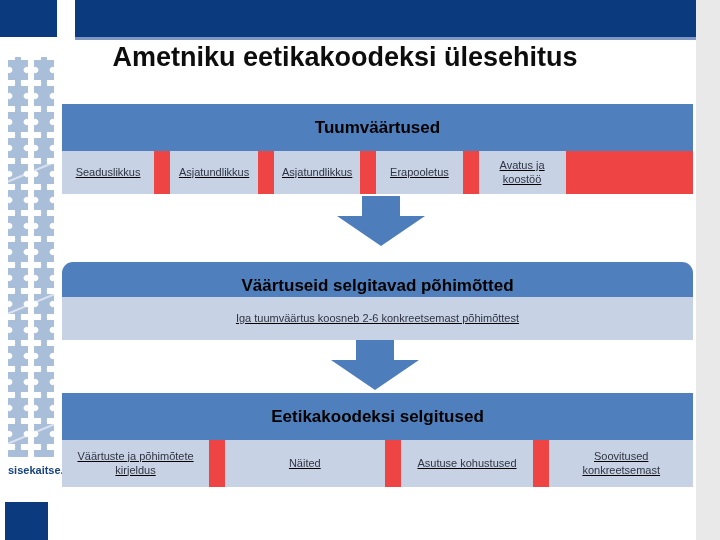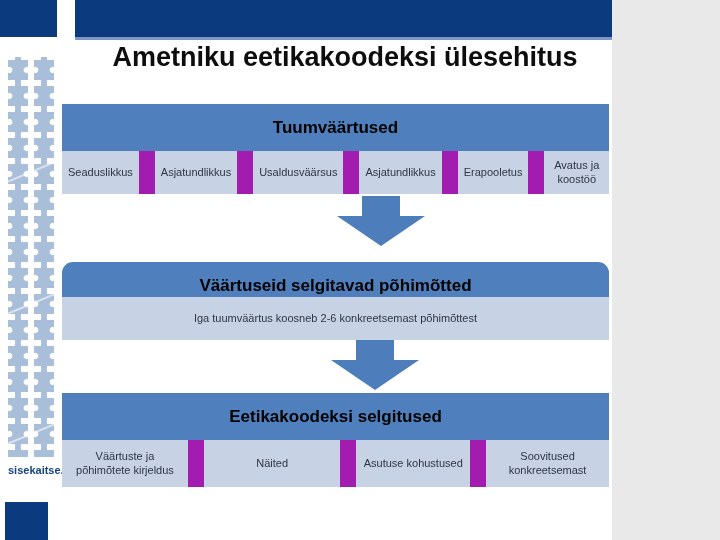--- a/index.html
+++ b/index.html
@@ -1,37 +1,37 @@
 <!DOCTYPE html>
 <html><head>
 <meta charset="utf-8">
 <style>
   html,body{margin:0;padding:0;background:#e9e9e9;}
   #slide{
-    position:relative;width:612px;height:540px;background:#ffffff;
+    position:relative;width:696px;height:540px;background:#ffffff;
     overflow:hidden;font-family:"Liberation Sans",sans-serif;
   }
   
   .bar-left{position:absolute;left:0;top:0;width:57px;height:37px;background:#0b3a7e;}
   .bar-main{position:absolute;left:75px;top:0;right:0;height:37px;background:#0b3a7e;
             border-bottom:3px solid #7e96c2;}
   
   .title{position:absolute;left:0;top:42px;width:690px;text-align:center;
          font-size:27px;font-weight:bold;color:#0d0d0d;letter-spacing:0;}
   
   .texture{position:absolute;left:5px;top:57px;width:52px;height:400px;z-index:0;}
   .watermark{position:absolute;left:8px;top:464px;font-size:11px;font-weight:bold;
              color:#16427e;white-space:nowrap;z-index:1;}
   .bottom-block{position:absolute;left:5px;top:502px;width:43px;height:38px;background:#0b3a7e;}
   
   .sec{position:absolute;left:62px;right:3px;z-index:2;}
   .sec-header{background:#4f80bd;color:#000000;display:flex;align-items:center;
               justify-content:center;font-size:17px;font-weight:bold;height:47px;}
   .hdr1{top:104px;} .hdr2{top:262px;border-radius:11px;} .hdr3{top:393px;}
-  .row{display:grid;column-gap:16px;background:#a21caf;}
+  .row{display:grid;column-gap:16px;background:#ef4444;text-decoration:underline;}
   .row1{top:151px;height:43px;grid-template-columns:110fr 105fr 103fr 103fr 104fr 133fr;}
   .row2{top:297px;height:43px;grid-template-columns:1fr;}
   .row3{top:440px;height:47px;grid-template-columns:166fr 180fr 150fr 162fr;border-radius:17px;}
   .cell{background:#c7d2e5;color:#2f3542;font-size:11px;line-height:1.25;
         display:flex;align-items:center;justify-content:center;text-align:center;
         padding:2px 6px;}
   .cell .wrap-narrow{display:inline-block;max-width:72px;}
   .arrow{position:absolute;z-index:2;}
   .arrow1{left:337px;top:196px;}
   .arrow2{left:331px;top:340px;}
@@ -64,21 +64,20 @@
   </div>
 
   <div class="watermark">sisekaitse.e</div>
 
   <div class="bottom-block"></div>
 
   <div class="sec sec-header hdr1">Tuumväärtused</div>
   <div class="sec row row1">
     <div class="cell">Seaduslikkus</div>
     <div class="cell">Asjatundlikkus</div>
-    <div class="cell">Usaldusväärsus</div>
     <div class="cell">Asjatundlikkus</div>
     <div class="cell">Erapooletus</div>
     <div class="cell">
       <span class="wrap-narrow">Avatus ja koostöö</span>
     </div>
   </div>
 
   <div class="arrow arrow1">
     <svg width="88" height="50" viewBox="0 0 88 50" xmlns="http://www.w3.org/2000/svg">
       <polygon points="25,0 63,0 63,20 88,20 44,50 0,20 25,20" fill="#4d7ebb"></polygon>

